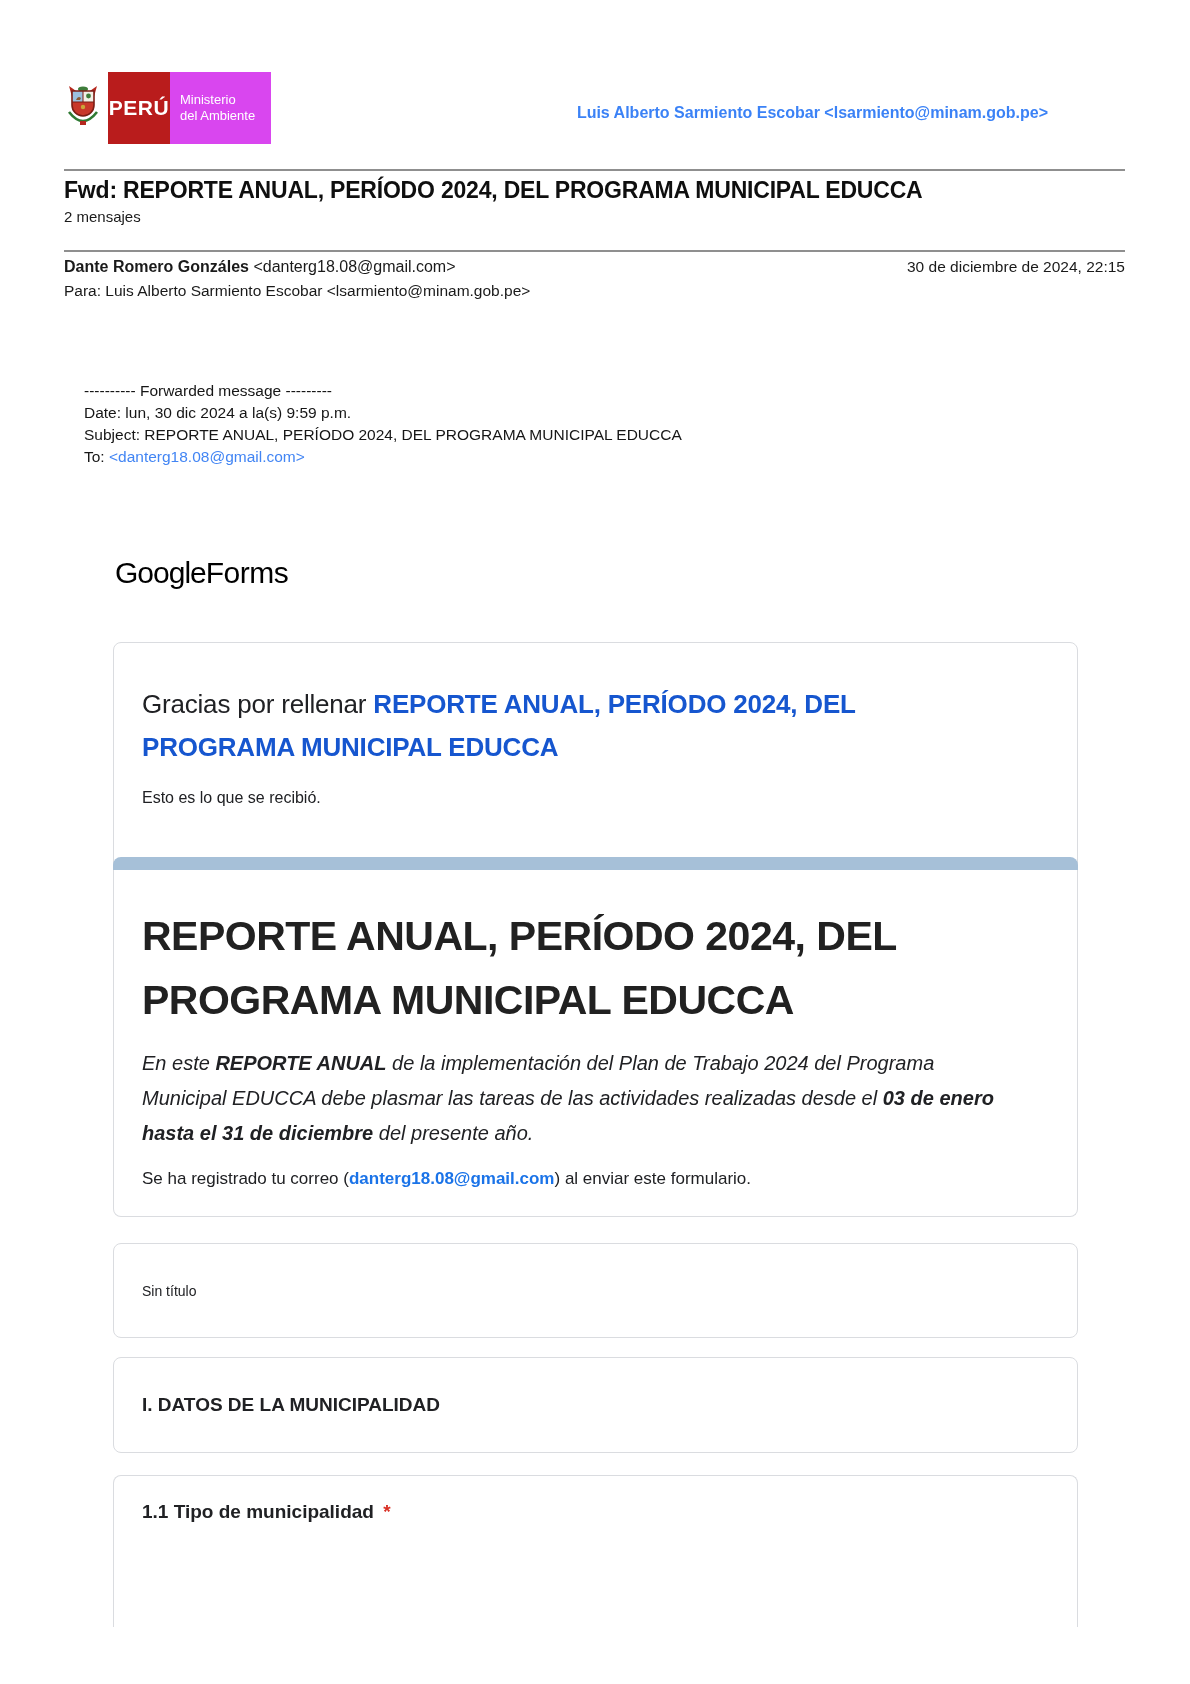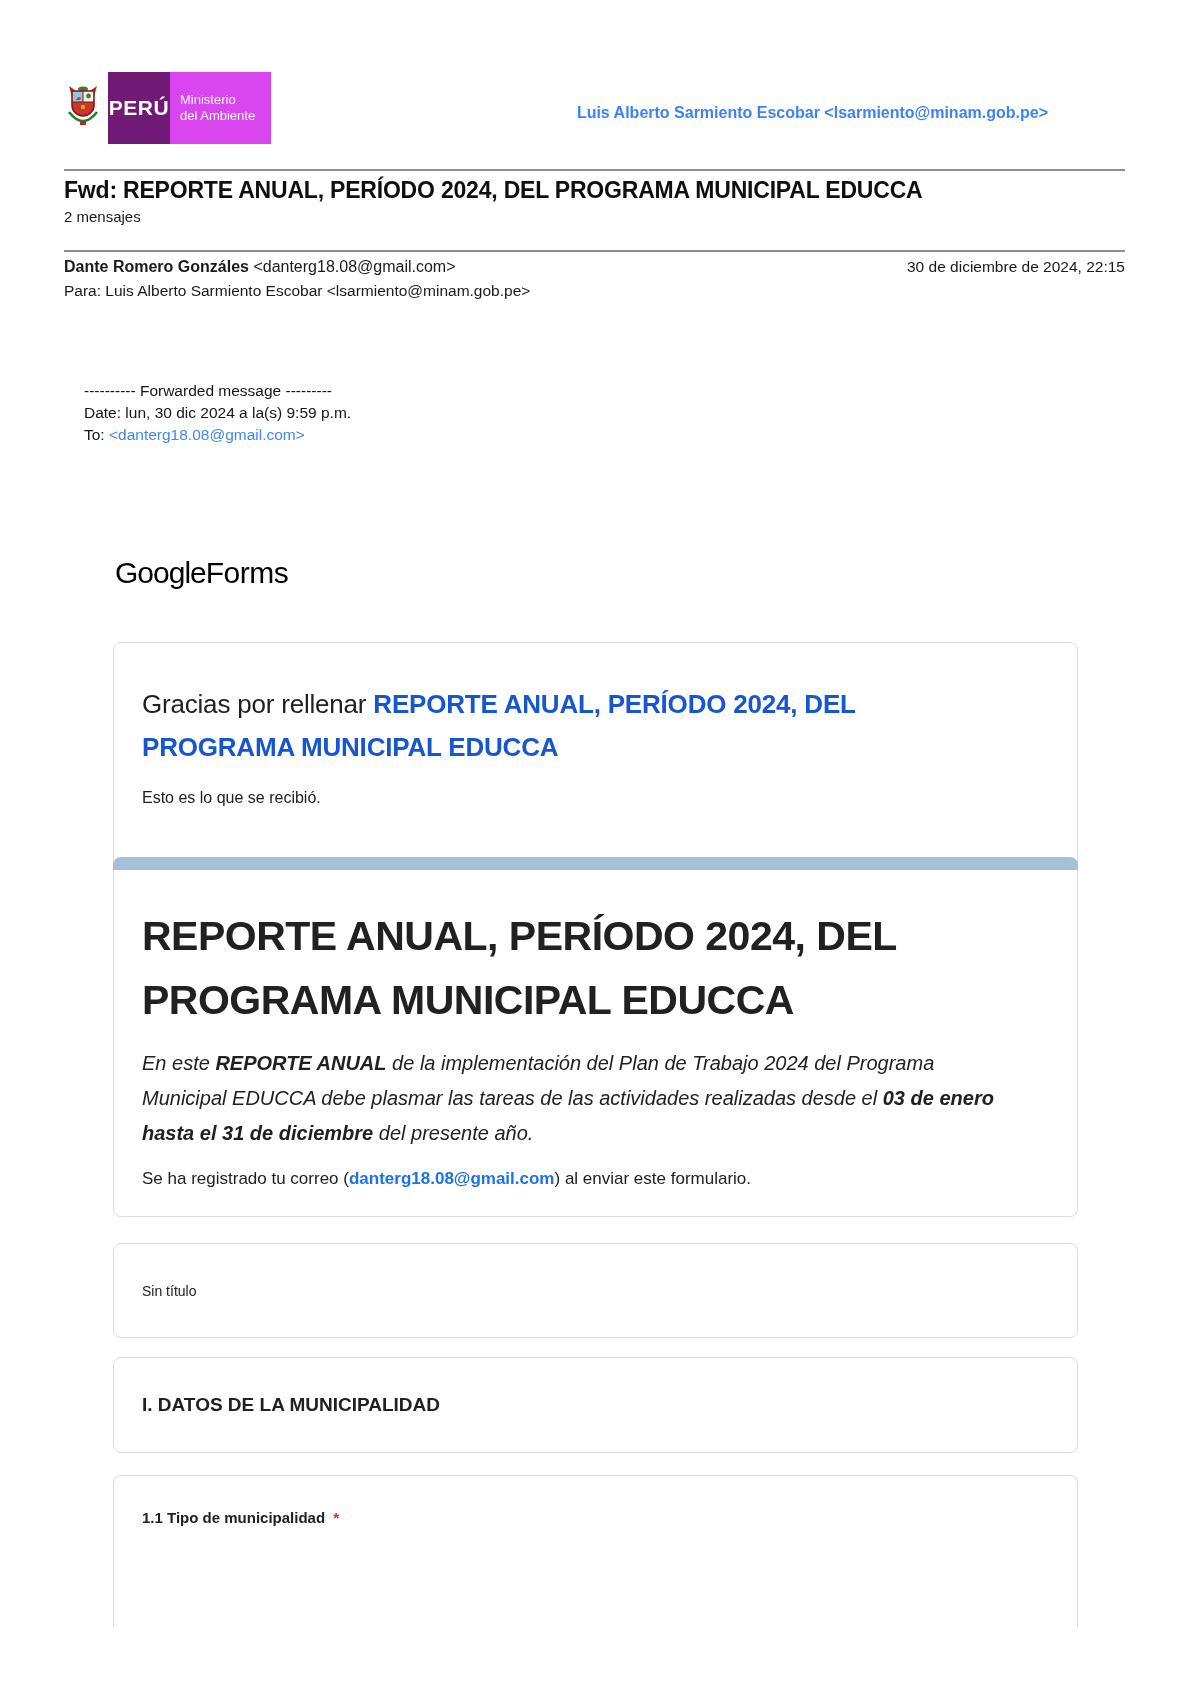--- a/index.html
+++ b/index.html
@@ -5,21 +5,21 @@
   html,body{margin:0;padding:0;}
   body{
     width:1190px;height:1684px;position:relative;background:#ffffff;
     font-family:"Liberation Sans", sans-serif;color:#1a1a1a;overflow:hidden;
   }
   .abs{position:absolute;}
 
   
   #logo{top:72px;left:57px;height:72px;display:flex;}
   .logo-escudo{width:51px;background:#ffffff;display:flex;align-items:center;justify-content:center;}
-  .logo-peru{width:62px;background:#701a75;color:#fff;font-weight:bold;font-size:21px;
+  .logo-peru{width:62px;background:#b91c1c;color:#fff;font-weight:bold;font-size:21px;
     display:flex;align-items:center;justify-content:center;letter-spacing:.5px;}
   .logo-minam{width:101px;background:#d946ef;color:#fff;font-size:13px;line-height:16px;
     display:flex;flex-direction:column;justify-content:center;padding-left:10px;box-sizing:border-box;}
 
   
   #account{top:104px;right:142px;font-size:16px;font-weight:bold;color:#3b82f6;}
   .rule{left:64px;width:1061px;background:#8f8f8f;}
   #rule1{top:169px;height:2px;}
   #rule2{top:250px;height:2px;}
   #subject{top:177px;left:64px;font-size:23px;font-weight:bold;color:#0f0f0f;letter-spacing:-.2px;white-space:nowrap;}
@@ -52,22 +52,22 @@
   .card2-body{border:1px solid #dadce0;border-top:none;border-radius:0 0 8px 8px;
     padding:20px 28px 0;height:347px;box-sizing:border-box;background:#fff;color:#202124;}
   .form-title{font-size:41px;line-height:64px;font-weight:bold;color:#212121;margin:14px 0 0;letter-spacing:-.5px;}
   .form-desc{margin-top:14px;font-size:20px;line-height:35px;font-style:italic;max-width:880px;}
   .form-desc b{font-weight:bold;}
   .form-note{margin-top:18px;font-size:17px;}
   .form-note .email{color:#1a73e8;font-weight:bold;cursor:pointer;}
 
   #card3{top:1243px;height:95px;display:flex;align-items:center;padding:0 28px;font-size:14px;}
   #card4{top:1357px;height:96px;display:flex;align-items:center;padding:0 28px;font-size:19px;font-weight:bold;}
-  #card5{top:1475px;height:152px;border-bottom:none;border-radius:8px 8px 0 0;padding:33px 28px 0;
-    font-size:15px;font-weight:bold;}
+  #card5{top:1475px;height:152px;border-bottom:none;border-radius:8px 8px 0 0;padding:25px 28px 0;
+    font-size:19px;font-weight:bold;}
   .req{color:#d93025;margin-left:4px;}
 </style>
 </head>
 <body>
 
 <div id="logo" class="abs">
   <div class="logo-escudo">
     <svg width="36" height="48" viewBox="0 0 36 48">
       <path d="M4 2 L14 9 L8 16 Z" fill="#b5281e"></path>
       <path d="M32 2 L22 9 L28 16 Z" fill="#b5281e"></path>
@@ -103,20 +103,21 @@
   <div class="sender-left">
     <b>Dante Romero Gonzáles</b><span> &lt;danterg18.08@gmail.com&gt;</span>
   </div>
   <div class="sender-date">30 de diciembre de 2024, 22:15</div>
 </div>
 <div id="para-line" class="abs">Para: Luis Alberto Sarmiento Escobar &lt;lsarmiento@minam.gob.pe&gt;</div>
 
 <div id="fwd" class="abs">
   <div>---------- Forwarded message ---------</div>
   <div>Date: lun, 30 dic 2024 a la(s) 9:59 p.m.</div>
+  <div>Subject: REPORTE ANUAL, PERÍODO 2024, DEL PROGRAMA MUNICIPAL EDUCCA</div>
   <div>
     <span>To: </span><span class="lnk">&lt;danterg18.08@gmail.com&gt;</span>
   </div>
 </div>
 
 <div id="gforms" class="abs">
   <span class="gf-google">Google</span><span class="gf-forms">Forms</span>
 </div>
 
 <div id="card1" class="card">

